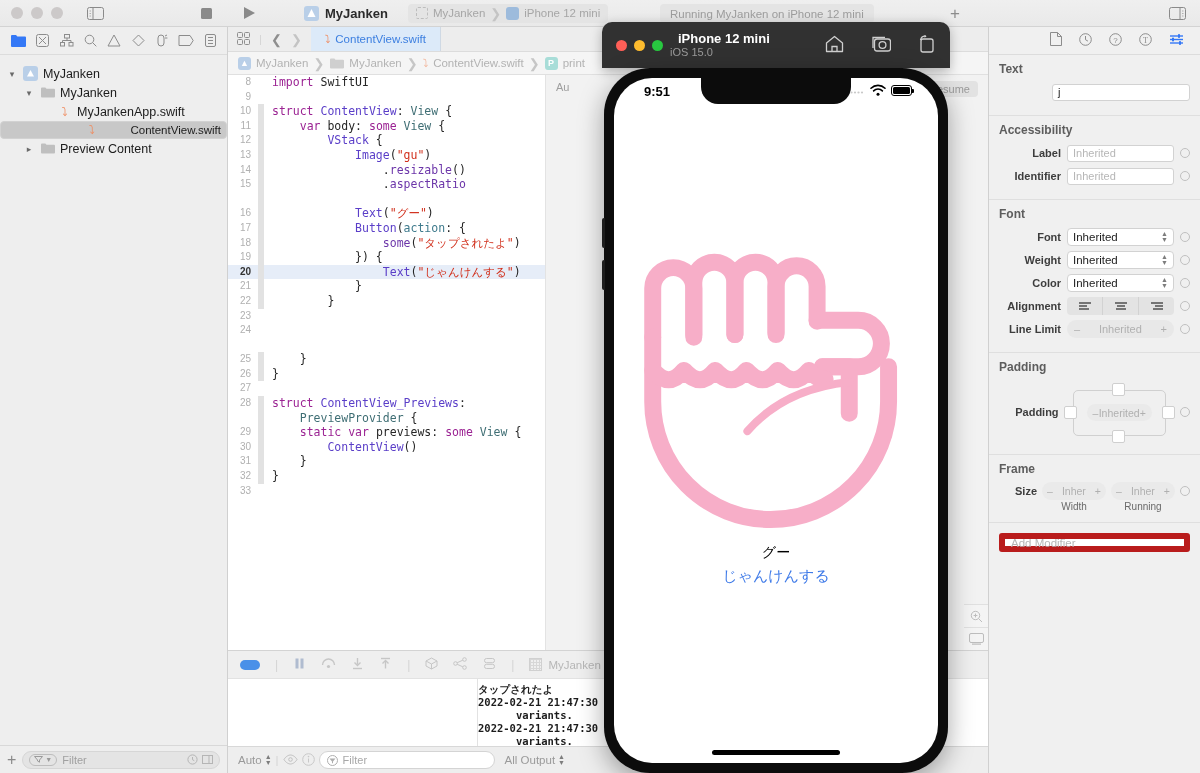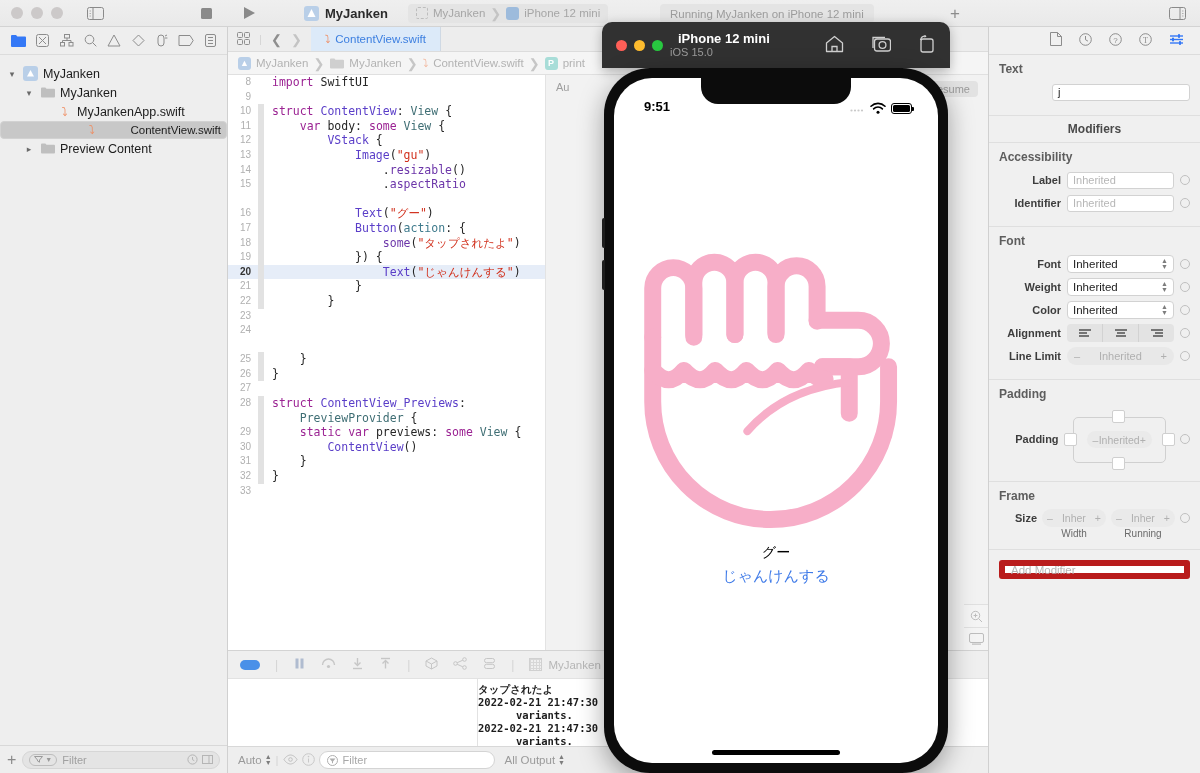--- a/index.html
+++ b/index.html
@@ -211,21 +211,21 @@
   .sim-icons { margin-left: auto; display: flex; gap: 26px; color: #cfcfcf; }
   .device {
     position: relative; margin: 0 auto; width: 344px; height: 705px;
     background: #0c0c0c; border-radius: 46px; padding: 10px;
     box-shadow: 0 8px 26px rgba(0,0,0,.35);
   }
   .screen { width: 100%; height: 100%; background: #fff; border-radius: 38px; position: relative; overflow: hidden; }
   .notch { position: absolute; top: 0; left: 50%; transform: translateX(-50%);
            width: 150px; height: 26px; background: #0c0c0c; border-radius: 0 0 17px 17px; }
   .statusbar { position: absolute; top: 0; left: 0; right: 0; height: 36px;
-               display: flex; align-items: flex-end; justify-content: space-between; padding: 6px 26px 0 30px; }
+               display: flex; align-items: flex-start; justify-content: space-between; padding: 6px 26px 0 30px; }
   .sb-time { font-size: 13px; font-weight: 700; color: #000; }
   .sb-right { display: flex; align-items: center; gap: 5px; }
   .batt { width: 21px; height: 11px; border: 1px solid #000; border-radius: 3px; position: relative; }
   .batt i { position: absolute; inset: 1px; background: #000; border-radius: 1.5px; display: block; }
   .batt:after { content: ""; position: absolute; right: -3px; top: 3px; width: 2px; height: 4px;
                 background: #000; border-radius: 0 1px 1px 0; }
   .app-body { position: absolute; inset: 0; display: flex; flex-direction: column;
               align-items: center; justify-content: center; padding-bottom: 20px; }
   .fist { width: 268px; height: 300px; }
   .gu-label { font-size: 14px; color: #000; margin-top: 8px; }
@@ -809,23 +809,20 @@
 
     <div class="sect">
       <div class="sect-h">Text</div>
       <div class="row" style="justify-content:flex-end;">
         <div class="inp" style="max-width:138px;">
           <span>j</span>
         </div>
       </div>
     </div>
 
-    <div class="sect" style="padding:6px 10px;">
-      <div class="sect-h center" style="margin:0;">Modifiers</div>
-    </div>
 
     <div class="sect">
       <div class="sect-h">Accessibility</div>
       <div class="row">
         <span class="lbl">Label</span>
         <div class="inp ph">
           <span>Inherited</span>
         </div>
         <span class="radio"></span>
       </div>

